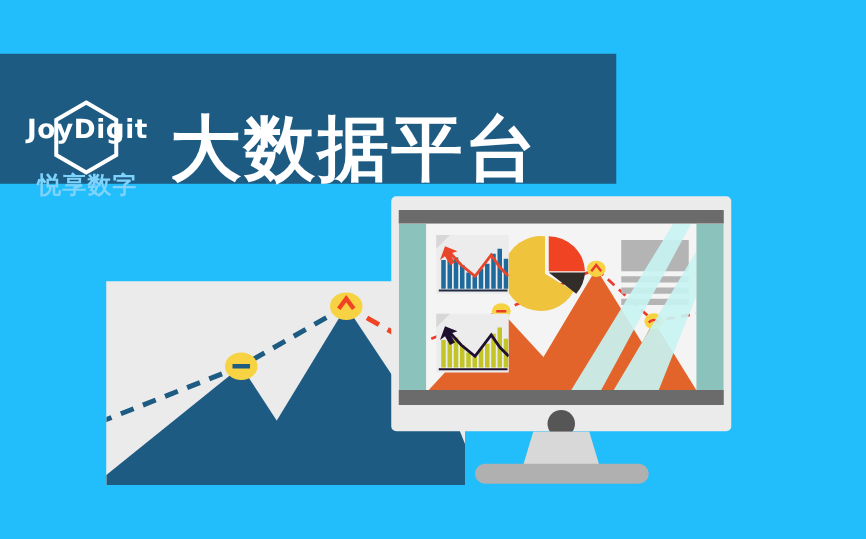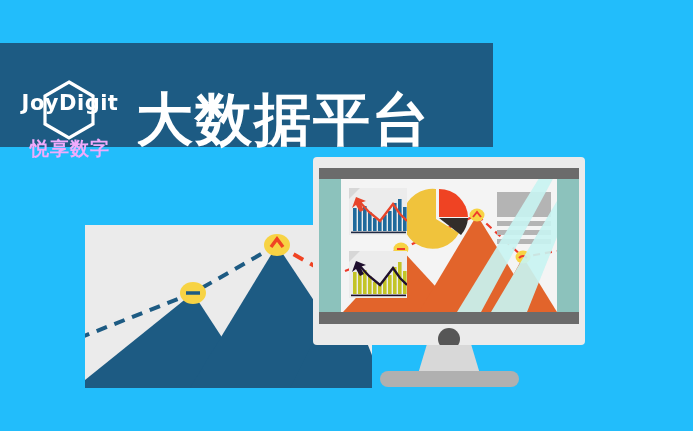--- a/index.html
+++ b/index.html
@@ -24,21 +24,21 @@
   .logo-hex{position:absolute;left:24px;top:2px;width:62px;height:62px;}
   .logo-word{
     position:absolute;left:0;top:16px;width:112px;
     text-align:center;color:#ffffff;
     font-size:21px;font-weight:bold;letter-spacing:.5px;
     font-family:"DejaVu Sans",sans-serif;
     line-height:1;
   }
   .logo-cn{
     position:absolute;left:0;top:62px;width:112px;
-    text-align:center;color:#f0abfc;
+    text-align:center;color:#7dd3fc;
     font-size:19px;font-weight:bold;letter-spacing:1px;
     line-height:1;
   }
   .banner-title{
     position:absolute;left:136px;top:44px;
     color:#ffffff;font-size:57px;font-weight:bold;
     letter-spacing:2px;line-height:1.15;
     white-space:nowrap;
     text-align:right;
   }

